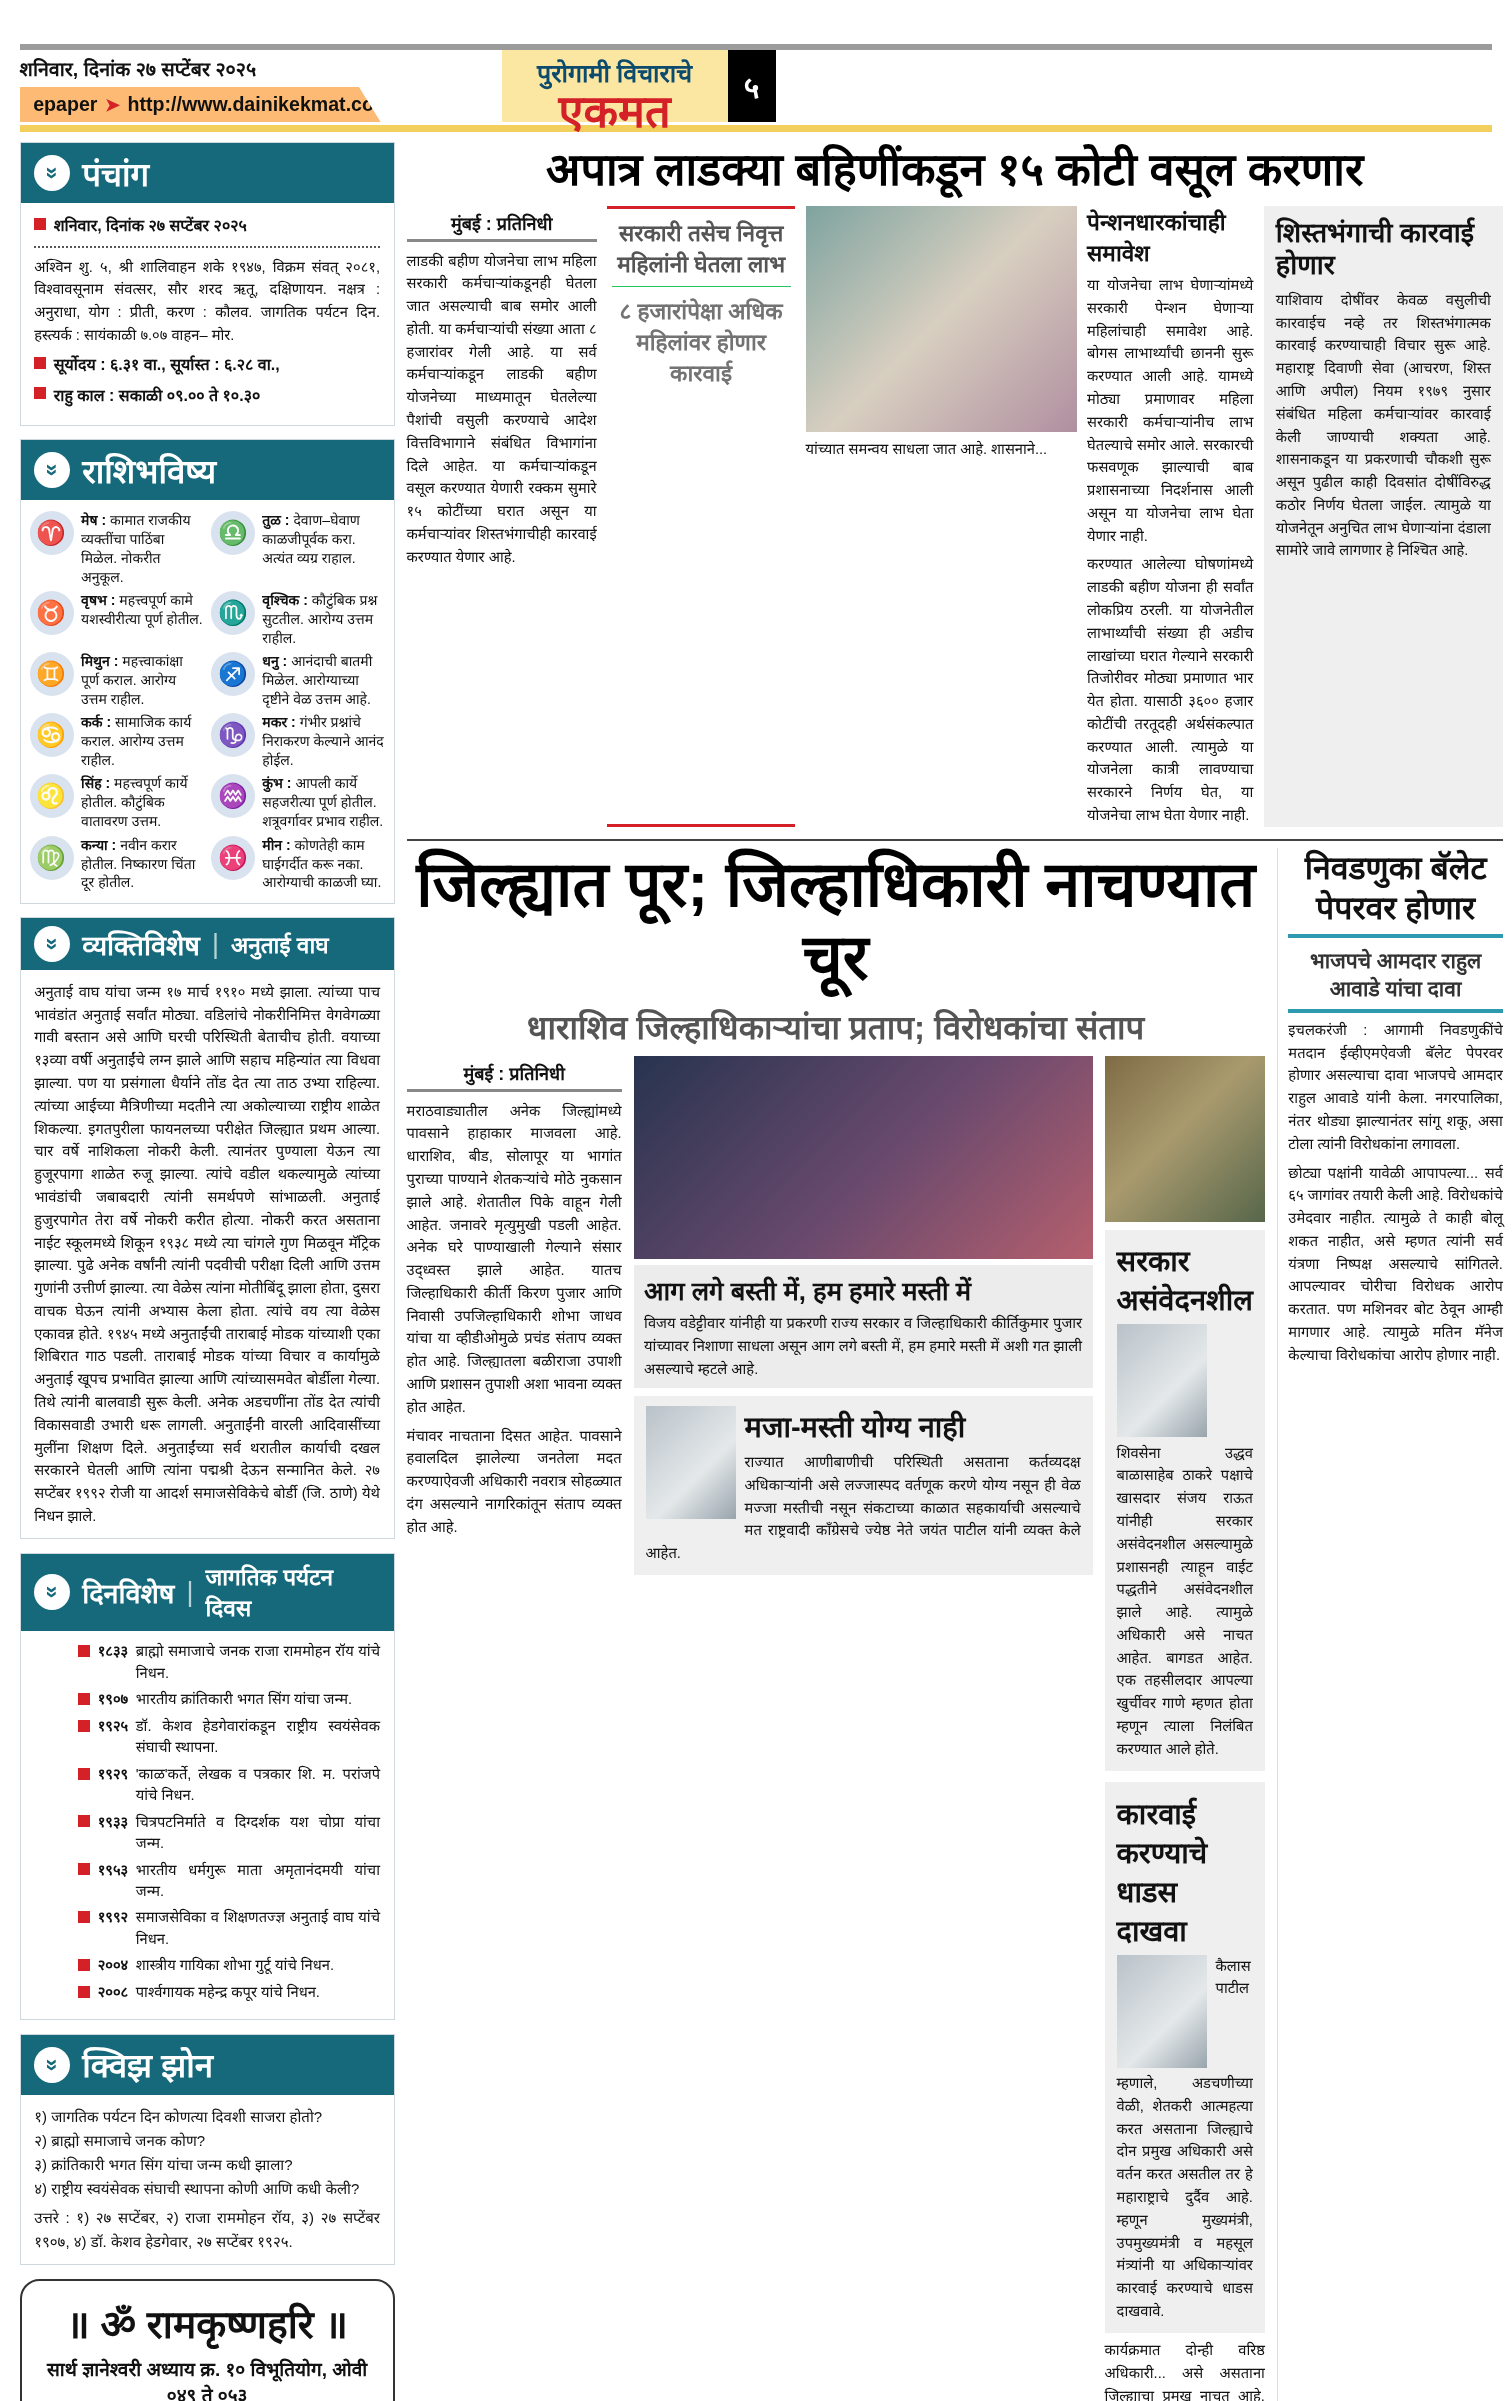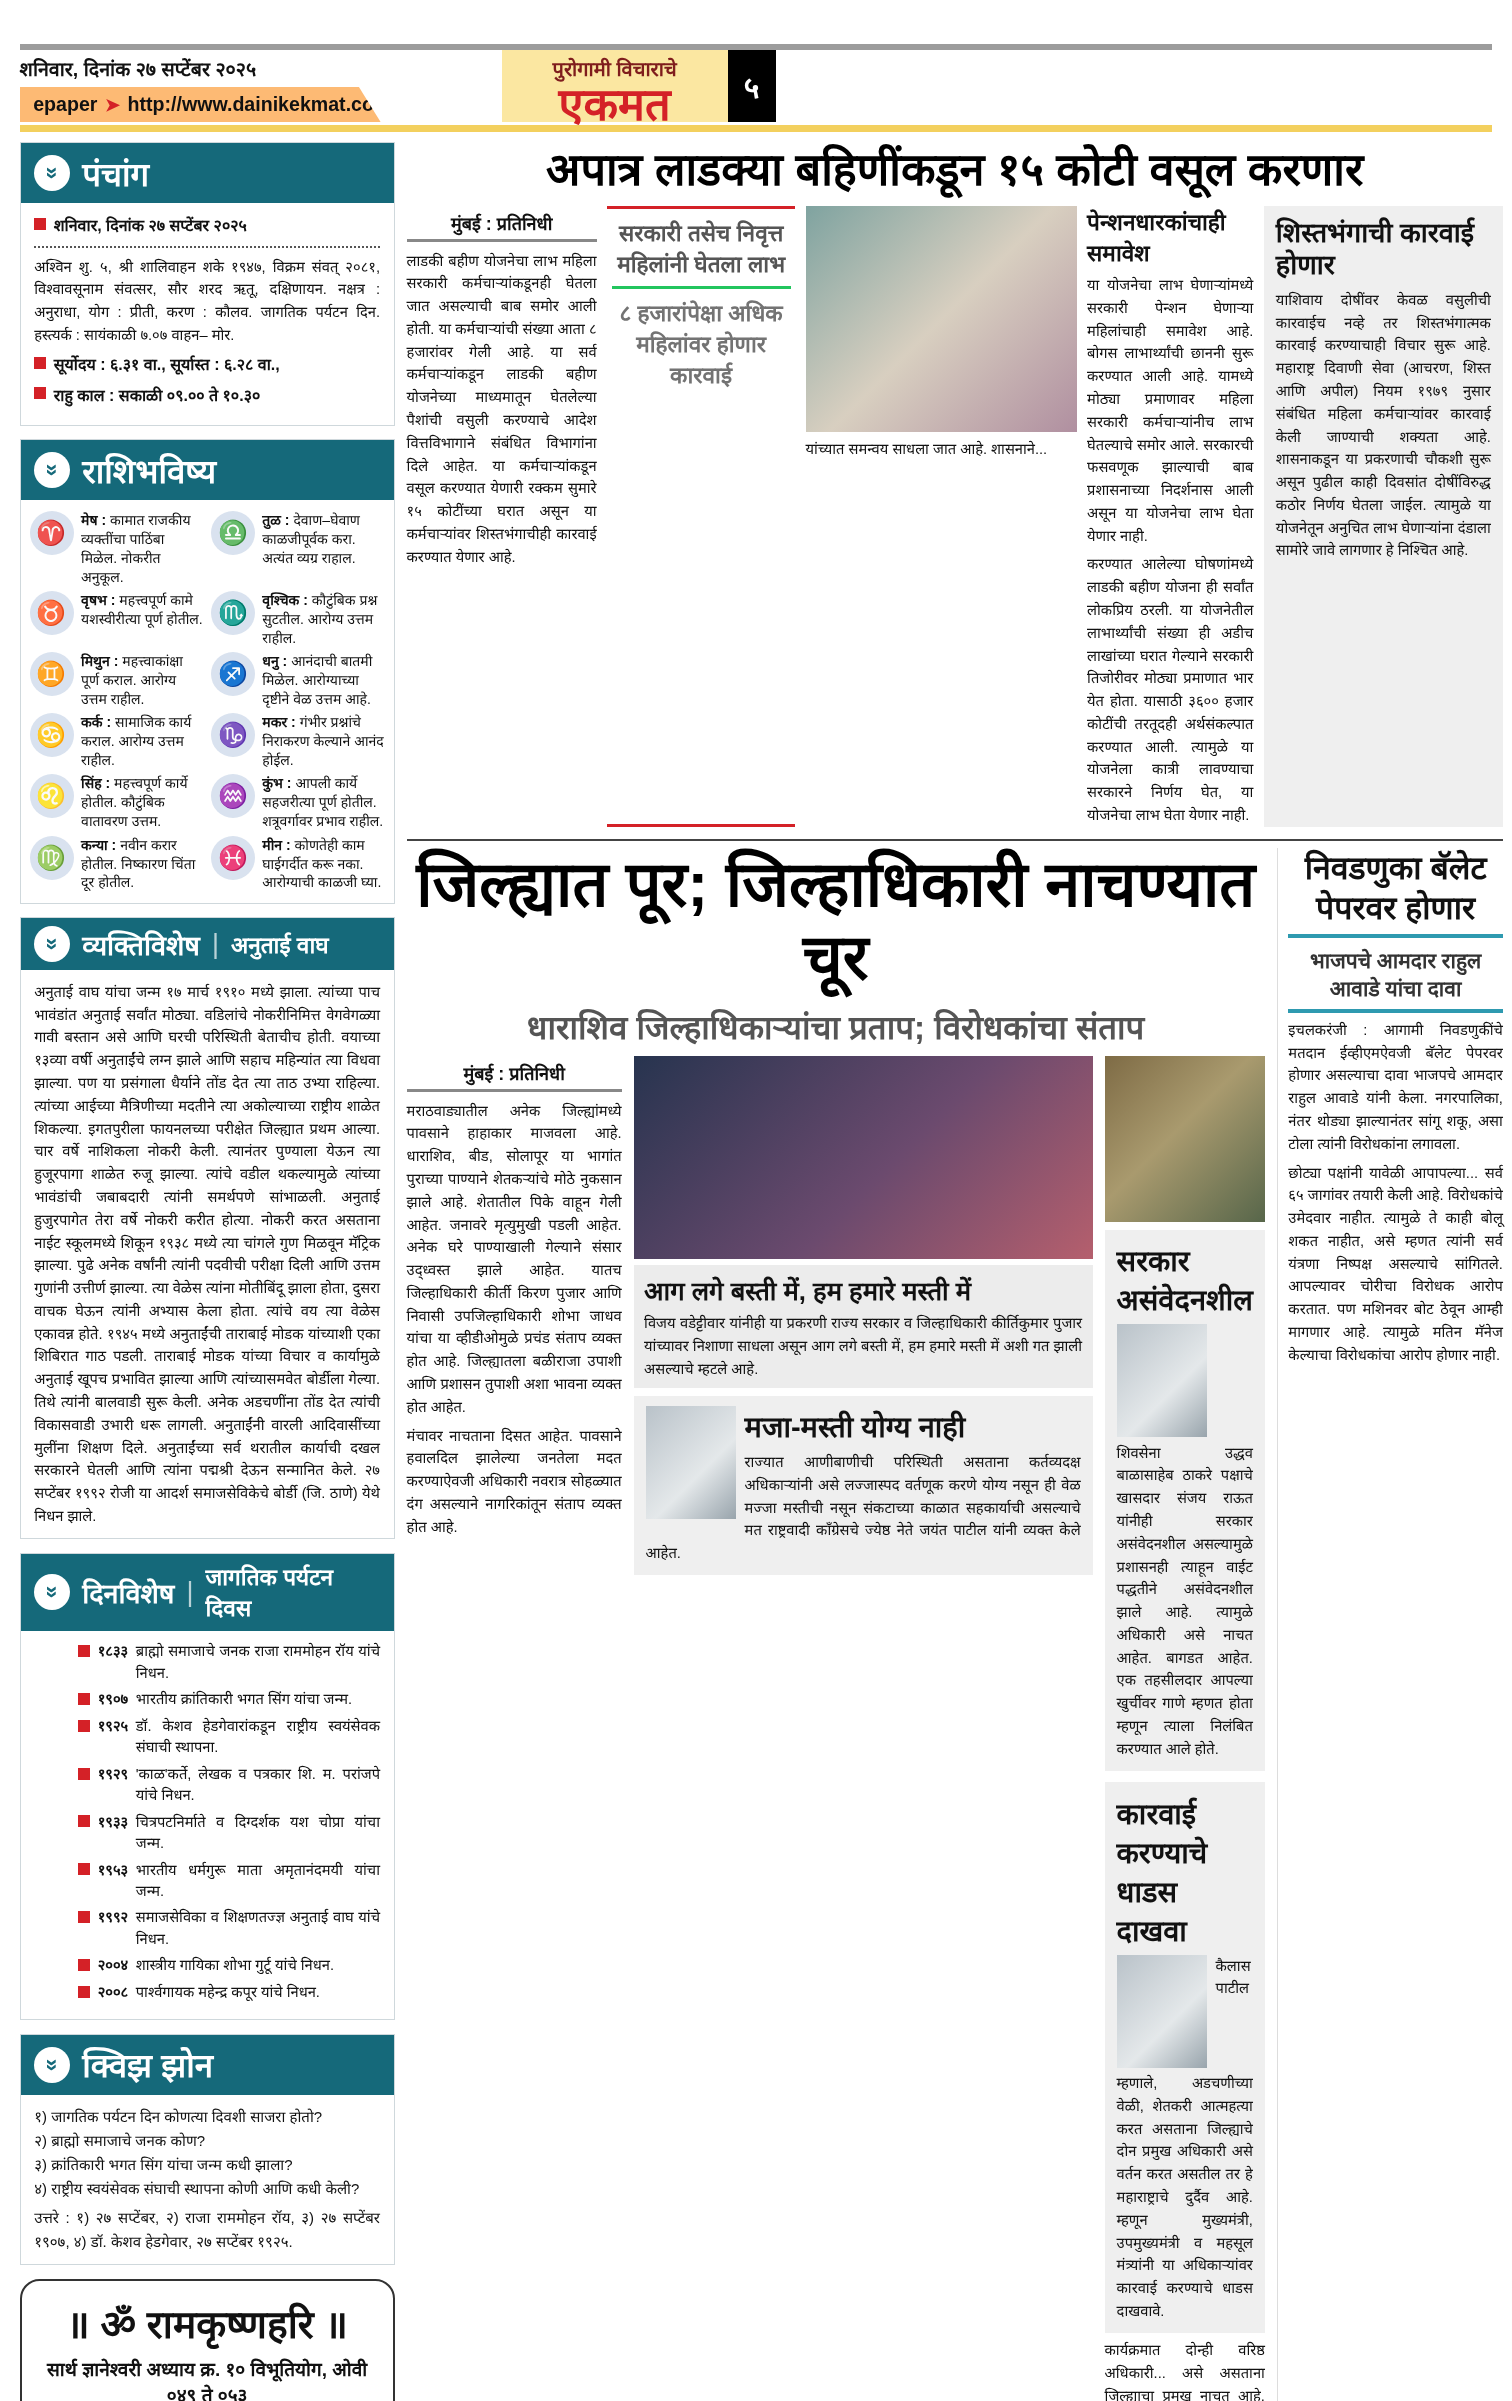--- a/index.html
+++ b/index.html
@@ -12,21 +12,21 @@
   .hdr-row { display:flex; align-items:stretch; margin:0 19.6px; height:72px; }
   .hdr-left { width:482px; display:flex; flex-direction:column; justify-content:space-between; padding-top:4.5px; }
   .hdr-date { font-size:19.6px; font-weight:bold; }
   .epaper-strip { background:#fdba74; width:361px; padding:6px 13.6px; font-size:19.6px; font-weight:bold;
                   display:flex; align-items:center; gap:7.5px; clip-path:polygon(0 0,94% 0,100% 100%,0 100%); }
   .cursor-ico { color:#d42127; font-size:18px; }
   .hdr-center { flex:1; display:flex; align-items:center; justify-content:center; font-size:59px; font-weight:bold; letter-spacing:1.5px; }
   .mh-red { color:#e11b22; } .mh-gray { color:#b5b5b5; }
   .hdr-right { display:flex; align-items:stretch; }
   .brand-box { background:#fbe7a1; width:226px; text-align:center; padding-top:4.5px; }
-  .brand-tag { color:#7f1d1d; font-size:20px; font-weight:bold; }
+  .brand-tag { color:#0c4a6e; font-size:25px; font-weight:bold; }
   .brand-name { color:#d42127; font-size:45px; font-weight:bold; line-height:1.0; }
   .page-no { background:#000; color:#fff; width:48px; display:flex; align-items:center; justify-content:center;
              font-size:30px; font-weight:bold; }
   .yellow-rule { height:6.8px; background:#f3d05e; margin:3px 19.6px 10.5px 19.6px; }
 
   
   .content { display:flex; gap:12px; padding:0 19.6px; }
   .sidebar { width:375px; flex:none; display:flex; flex-direction:column; gap:13.6px; }
   .main { flex:1; display:flex; flex-direction:column; gap:12px; }
 
@@ -77,21 +77,21 @@
   .ph.flood { background:linear-gradient(135deg,#7e6b45 0%,#a99a6e 45%,#57664a 100%); }
   .ph.stage { background:linear-gradient(135deg,#27344f 0%,#6b4a6e 55%,#b55f6d 100%); }
   .ph.money { background:linear-gradient(135deg,#7fa3a0 0%,#d8cfc0 50%,#b08fa0 100%); }
   .ph.portrait { background:linear-gradient(135deg,#b9c2c9 0%,#e4e8ea 60%,#98a4ac 100%); }
   .rule-teal { height:3.8px; background:#2e9ab0; margin:6px 0; }
 
   
   .a1-head { font-size:45px; text-align:center; margin:1.5px 0 10.5px 0; }
   .a1-grid { display:grid; grid-template-columns:190px 188px 271px 1fr 239px; gap:10.5px; }
   .kbox { border-top:3.8px solid #d42127; border-bottom:3.8px solid #d42127; padding:7.5px 4.5px; }
-  .kbox .k1 { color:#555; font-size:22.6px; font-weight:bold; text-align:center; border-bottom:3px solid #22c55e; padding-bottom:7.5px; margin-bottom:7.5px; }
+  .kbox .k1 { color:#555; font-size:22.6px; font-weight:bold; text-align:center; border-bottom:1px solid #22c55e; padding-bottom:7.5px; margin-bottom:7.5px; }
   .kbox .k2 { color:#737373; font-size:22.6px; font-weight:bold; text-align:center; }
   .subhead2 { font-size:22.6px; font-weight:bold; margin-bottom:6px; }
   .dbox-title { font-size:27px; font-weight:bold; line-height:1.2; margin-bottom:7.5px; }
 
   
   .a2-wrap { border-top:2.3px solid #444; padding-top:7.5px; display:grid; grid-template-columns:1fr 226px; gap:12px; }
   .a2-head { font-size:63px; text-align:center; }
   .a2-sub { font-size:33px; margin:10.5px 0 6px 0; }
   .a2-grid { display:grid; grid-template-columns:215px 459px 1fr; gap:12px; margin-top:7.5px; }
   .capbox { background:#ececec; padding:7.5px 10.5px; margin-top:6px; }

